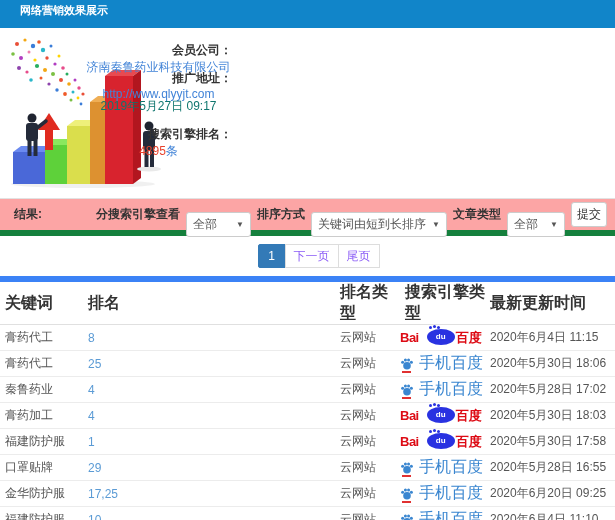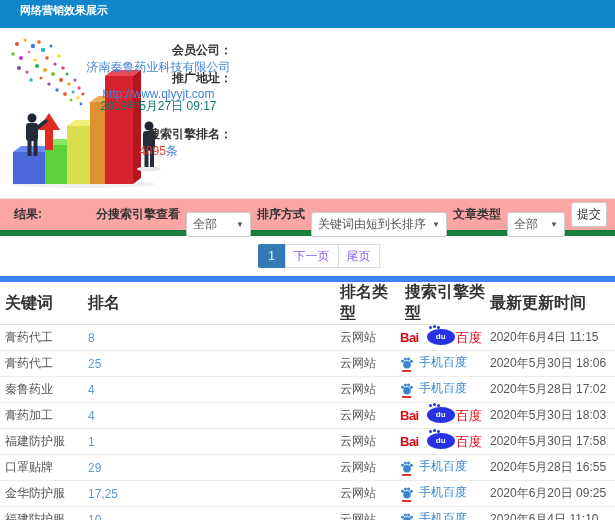--- a/index.html
+++ b/index.html
@@ -71,26 +71,26 @@
     position:relative; width:28px; height:16px; margin:0 1px 0 8px; top:-1px;
     background:var(--baidu-blue,#2932e1); border-radius:50%;
     color:#fff; font-size:8px; font-weight:bold;
     display:inline-flex; align-items:center; justify-content:center;
   }
   .bd-paw::before {
     content:''; position:absolute; top:-3px; left:2px; width:3px; height:3px; border-radius:50%;
     background:var(--baidu-blue,#2932e1);
     box-shadow:4px -1px 0 var(--baidu-blue,#2932e1), 8px 0 0 var(--baidu-blue,#2932e1);
   }
-  .bd-text { color:var(--baidu-red,#dd0b15); font-weight:normal; font-size:13px; }
+  .bd-text { color:var(--baidu-red,#dd0b15); font-weight:bold; font-size:13px; }
   
   .mb-icon { position:relative; display:inline-block; width:14px; height:14px; color:var(--mobile-blue,#3a86d0); margin-right:5px; }
   .mb-icon::after { content:''; position:absolute; left:2px; bottom:-2px; width:9px; height:2px; background:var(--mobile-red-bar,#e03131); }
   .paw-svg { width:14px; height:14px; display:block; }
-  .mb-text { color:var(--mobile-blue,#3a86d0); font-size:12px; }
+  .mb-text { color:var(--mobile-blue,#3a86d0); font-size:16px; }
 </style>
 </head>
 <body>
 
 <div class="titlebar">
   <span>网络营销效果展示</span>
 </div>
 
 <div class="info-section">
 

